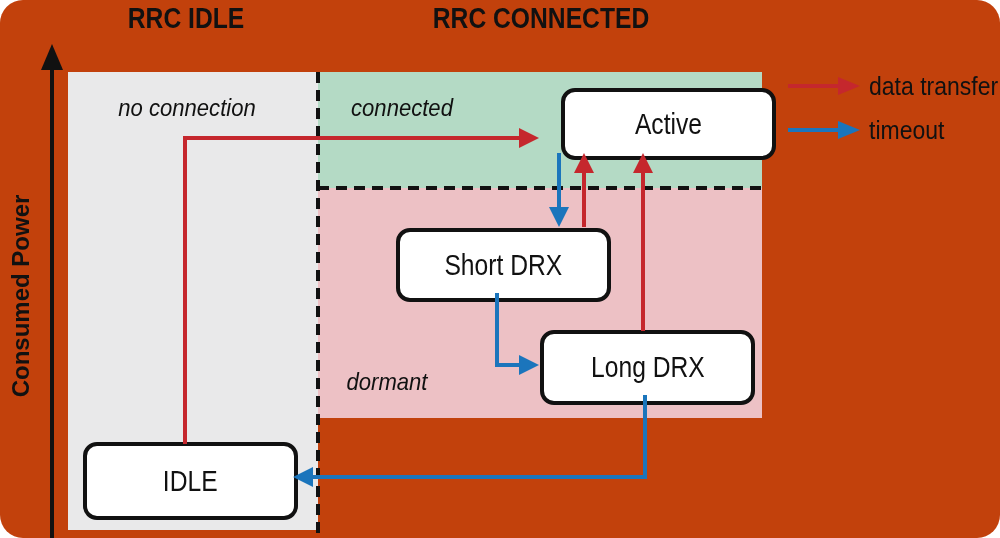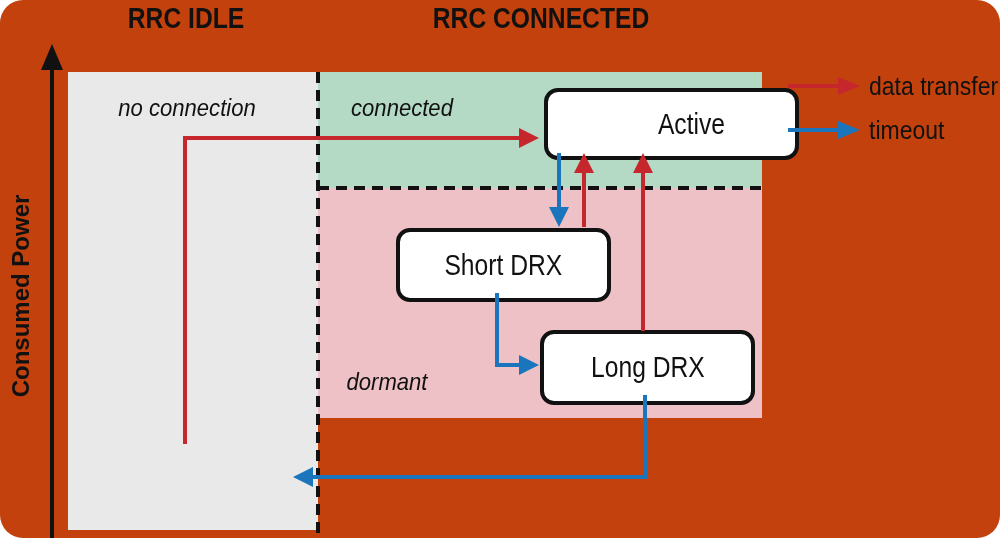--- a/index.html
+++ b/index.html
@@ -34,21 +34,21 @@
     text-align:center;font-size:24px;font-weight:bold;white-space:nowrap;
     transform:rotate(-90deg);
   }
   
   .state-box{
     position:absolute;background:#fff;border:4px solid #111;border-radius:14px;
     display:flex;align-items:center;justify-content:center;
     font-size:29px;white-space:nowrap;z-index:2;
   }
   .state-box .lbl{display:inline-block;transform:scaleX(.85);}
-  #box-active{left:544px;top:88px;width:207px;height:64px;padding-left:40px;}
+  #box-active{left:561px;top:88px;width:207px;height:64px;}
   #box-short-drx{left:396px;top:228px;width:207px;height:66px;}
   #box-long-drx{left:540px;top:330px;width:207px;height:67px;}
   #box-idle{left:83px;top:442px;width:207px;height:70px;}
   
   #overlay{position:absolute;left:0;top:0;z-index:3;pointer-events:none;}
   .stroke-red{stroke:var(--data-transfer);stroke-width:4;fill:none;}
   .fill-red{fill:var(--data-transfer);stroke:none;}
   .stroke-blue{stroke:var(--timeout);stroke-width:4;fill:none;}
   .fill-blue{fill:var(--timeout);stroke:none;}
   .stroke-black{stroke:var(--line);stroke-width:4;fill:none;}
@@ -82,20 +82,23 @@
   <div id="y-axis-label">Consumed Power</div>
 
   <div id="box-active" class="state-box">
     <span class="lbl">Active</span>
   </div>
   <div id="box-long-drx" class="state-box">
     <span class="lbl">Long DRX</span>
   </div>
   <div id="box-short-drx" class="state-box">
     <span class="lbl">Short DRX</span>
+  </div>
+  <div id="box-idle" class="state-box">
+    <span class="lbl">IDLE</span>
   </div>
 
   <div id="legend">
     <div class="legend-row">
       <svg width="72" height="20" viewBox="0 0 72 20">
         <line class="stroke-red" x1="0" y1="10" x2="52" y2="10"></line>
         <polygon class="fill-red" points="72,10 50,1 50,19"></polygon>
       </svg>
       <span class="legend-label">data transfer</span>
     </div>

